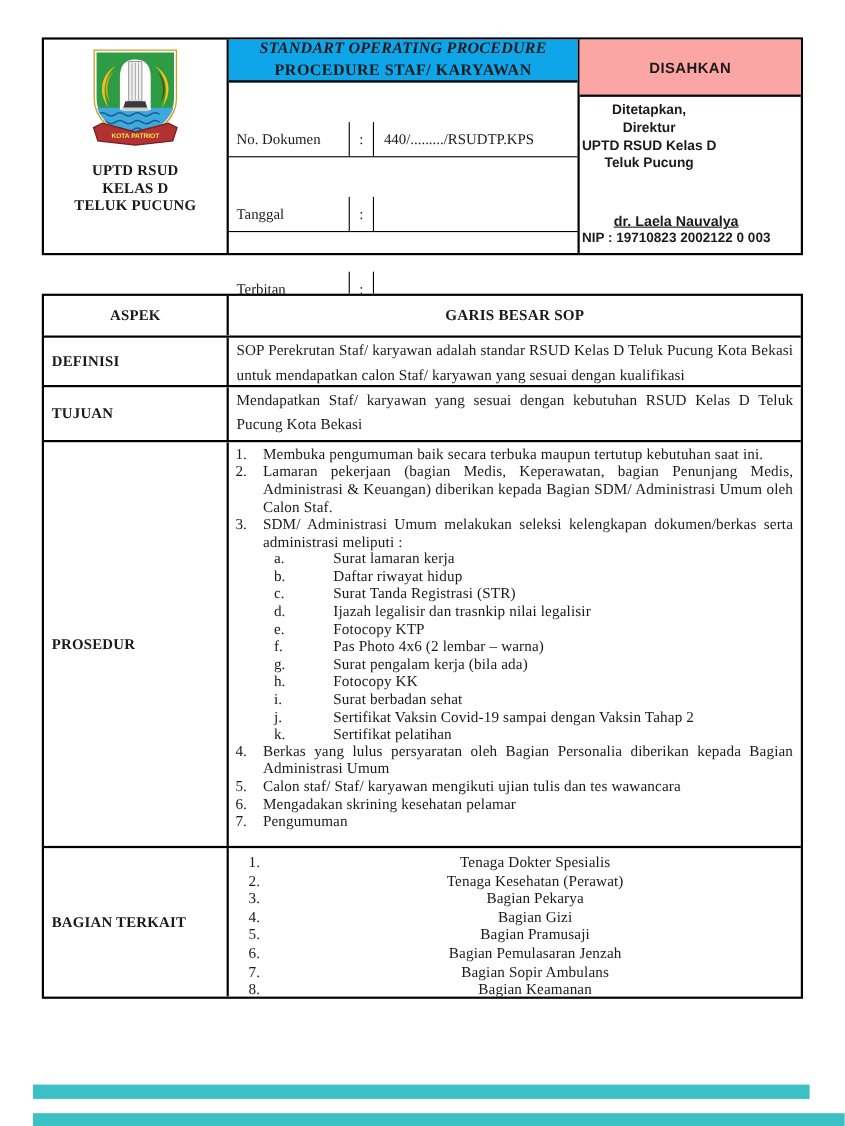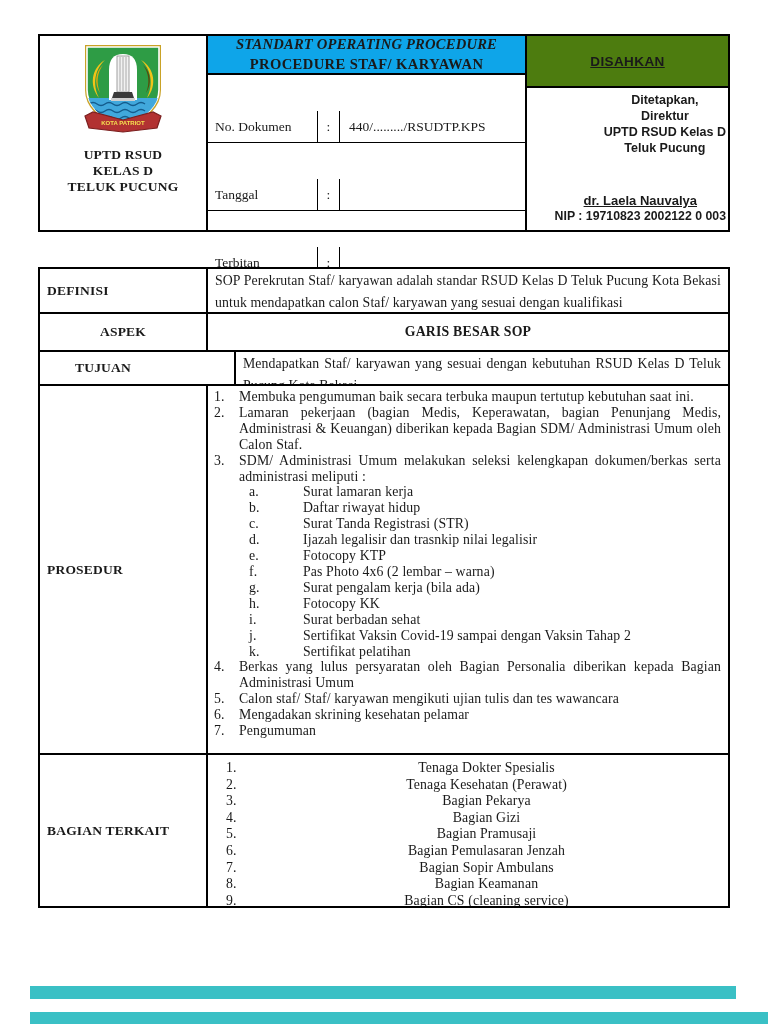--- a/index.html
+++ b/index.html
@@ -25,42 +25,42 @@
   .lh-fields{flex:1;display:flex;flex-direction:column;}
   .meta-row{display:flex;border-bottom:1.5px solid #000;box-sizing:border-box;height:32px;font-size:13.5px;flex-shrink:0;margin-top:36px;}
   .meta-row.tall{flex:1;border-bottom:none;}
   .m-label{width:110px;padding-left:7px;border-right:1.5px solid #000;box-sizing:border-box;display:flex;align-items:center;}
   .m-colon{width:22px;border-right:1.5px solid #000;box-sizing:border-box;display:flex;align-items:center;justify-content:center;}
   .m-value{flex:1;padding-left:9px;display:flex;align-items:center;}
   .lh-right{flex:1;display:flex;flex-direction:column;}
   .lh-disahkan{height:52px;border-bottom:2px solid #000;box-sizing:border-box;
     display:flex;align-items:center;justify-content:center;
     font-family:"Liberation Sans","DejaVu Sans",sans-serif;font-weight:bold;font-size:13.5px;letter-spacing:.4px;}
-  .lh-approval{flex:1;display:flex;flex-direction:column;align-items:flex-end;justify-content:space-between;
+  .lh-approval{flex:1;display:flex;flex-direction:column;align-items:flex-start;justify-content:space-between;
     padding:4px 2px 7px;font-family:"Liberation Sans","DejaVu Sans",sans-serif;font-weight:bold;
     font-size:12.5px;text-align:center;gap:32px;}
   .approval-lines div{line-height:16px;}
   .signer-name{text-decoration:underline;font-size:13px;line-height:17px;}
   .signer-nip{font-size:12.3px;white-space:nowrap;}
   
   .sop-table{
     position:absolute;left:38px;top:267px;width:692px;height:641px;
     border:2px solid #000;box-sizing:border-box;display:flex;flex-direction:column;
     font-size:13.8px;background:#fff;
   }
   .s-row{display:flex;border-bottom:2px solid #000;box-sizing:border-box;flex-shrink:0;overflow:hidden;}
   .s-row:last-child{border-bottom:none;flex:1;}
   .c1{width:168px;border-right:2px solid #000;box-sizing:border-box;
     display:flex;align-items:center;font-weight:bold;font-size:13.5px;padding-left:7px;letter-spacing:.2px;}
   .c2{flex:1;box-sizing:border-box;}
   .head{height:38px;}
   .head .c1{justify-content:center;padding-left:0;}
   .head .c2{display:flex;align-items:center;justify-content:center;font-weight:bold;font-size:13.8px;letter-spacing:.2px;}
   .r-def{height:45px;}
-  .r-tuj{height:34px;padding-left:28px;}
+  .r-tuj{height:50px;}
   .r-pro{height:369px;}
   .para{padding:1px 7px 0 7px;text-align:justify;line-height:21.5px;letter-spacing:.1px;}
   .r-pro .c2{padding:3px 7px 0 6px;}
   .r-bag .c2{padding:5px 7px 0 18px;}
   .li{display:flex;line-height:15.9px;letter-spacing:.12px;}
   .mk{width:25px;flex-shrink:0;}
   .tx{flex:1;text-align:justify;}
   .subs{margin-left:35px;}
   .subs .mk{width:22px;}
   .subs .tx{text-align:left;margin-left:32px;}
@@ -146,44 +146,44 @@
         </div>
         <div class="meta-row tall">
           <div class="m-label">Halaman</div>
           <div class="m-colon">:</div>
           <div class="m-value">1 Dari 2 Halaman</div>
         </div>
       </div>
   </div>
 
   <div class="lh-right">
-    <div class="lh-disahkan orange" style="background: #4d7c0f; text-decoration: underline;">DISAHKAN</div>
+    <div class="lh-disahkan orange" style="background: #fca5a5;">DISAHKAN</div>
     <div class="lh-approval">
       <div class="approval-lines">
           <div>Ditetapkan,</div>
           <div>Direktur</div>
           <div>UPTD RSUD Kelas D</div>
           <div>Teluk Pucung</div>
         </div>
       <div class="signer">
         <div class="signer-name">dr. Laela Nauvalya</div>
         <div class="signer-nip">NIP : 19710823 2002122 0 003</div>
       </div>
     </div>
   </div>
 </div>
 
 <div class="sop-table">
+  <div class="s-row head">
+    <div class="c1">ASPEK</div>
+    <div class="c2">GARIS BESAR SOP</div>
+  </div>
   <div class="s-row r-def">
     <div class="c1">DEFINISI</div>
     <div class="c2 para">SOP Perekrutan Staf/ karyawan adalah standar RSUD Kelas D Teluk Pucung Kota Bekasi untuk mendapatkan calon Staf/ karyawan yang sesuai dengan kualifikasi</div>
-  </div>
-  <div class="s-row head">
-    <div class="c1">ASPEK</div>
-    <div class="c2">GARIS BESAR SOP</div>
   </div>
   <div class="s-row r-tuj">
     <div class="c1">TUJUAN</div>
     <div class="c2 para">Mendapatkan Staf/ karyawan yang sesuai dengan kebutuhan  RSUD Kelas D Teluk Pucung Kota Bekasi</div>
   </div>
   <div class="s-row r-pro">
     <div class="c1">PROSEDUR</div>
     <div class="c2">
         <div class="list">
           <div class="li">

